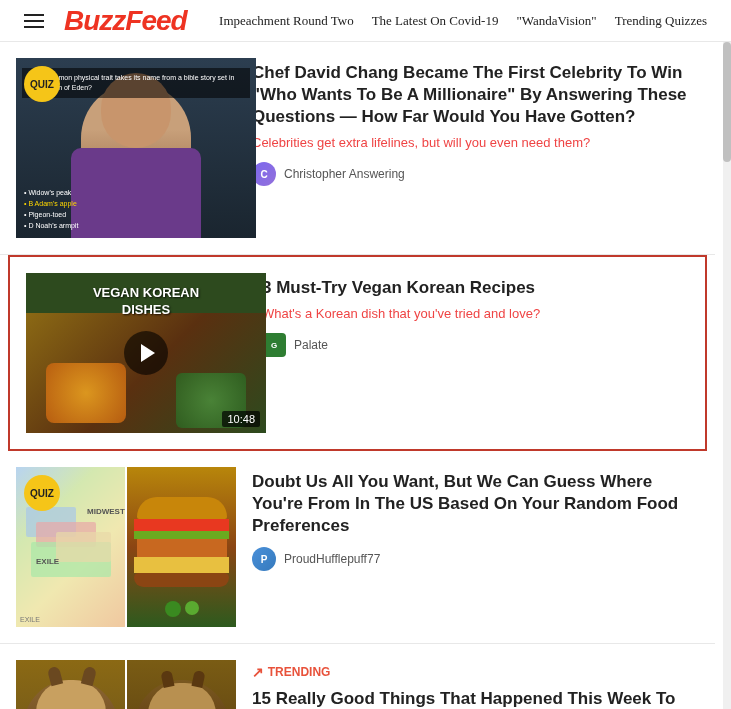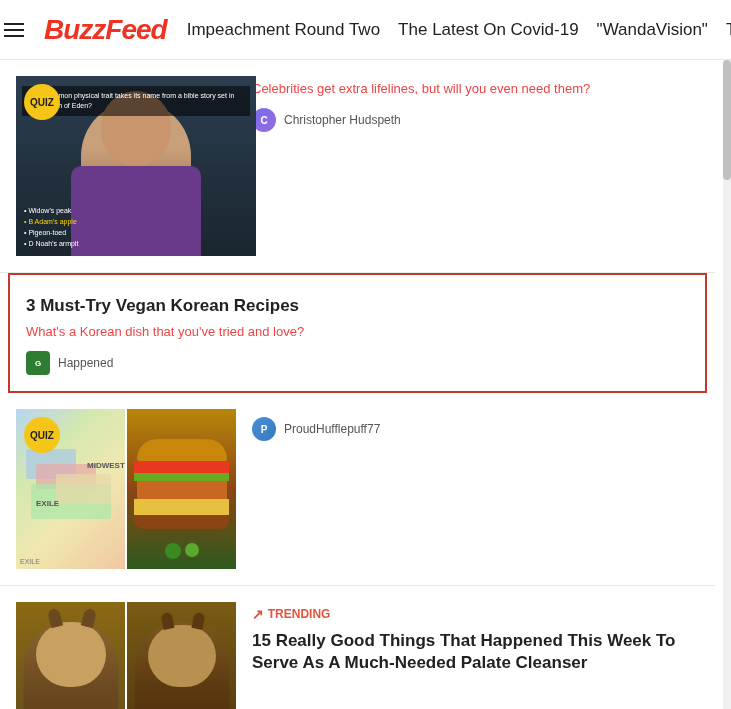--- a/index.html
+++ b/index.html
@@ -8,22 +8,22 @@
       background: #fff;
       width: 731px;
       min-height: 709px;
       overflow-x: hidden;
     }
 
     
     .header {
       display: flex;
       align-items: center;
-      padding: 0 4px;
-      height: 60px;
+      padding: 0 24px;
+      height: 42px;
       border-bottom: 1px solid #e8e8e8;
       background: #fff;
       gap: 20px;
     }
     .hamburger {
       display: flex;
       flex-direction: column;
       gap: 4px;
       cursor: pointer;
       flex-shrink: 0;
@@ -43,25 +43,26 @@
       font-style: italic;
     }
     .nav {
       display: flex;
       gap: 18px;
       align-items: center;
       flex: 1;
       justify-content: flex-end;
     }
     .nav-item {
-      font-size: 17px;
+      font-size: 13px;
       color: #222;
       cursor: pointer;
       white-space: nowrap;
       font-weight: 500;
+      font-family: Liberation Serif, serif;
     }
 
     
     .content-area {
       position: relative;
     }
     .scrollbar {
       position: absolute;
       right: 0;
       top: 0;
@@ -360,54 +361,67 @@
           <div class="quiz1-text-overlay" style="font-size:7px;color:#fff;background:rgba(0,0,0,0.55);padding:5px;top:10px;left:6px;right:6px;position:absolute;line-height:1.4;">What common physical trait takes its name from a bible story set in the Garden of Eden?</div>
           <div class="quiz1-options">
             <div style="font-size:7px;color:#fff;padding:1px 4px;">• Widow's peak</div>
             <div style="font-size:7px;color:gold;padding:1px 4px;">• B Adam's apple</div>
             <div style="font-size:7px;color:#fff;padding:1px 4px;">• Pigeon-toed</div>
             <div style="font-size:7px;color:#fff;padding:1px 4px;">• D Noah's armpit</div>
           </div>
         </div>
       </div>
       <div class="feed-text">
+        <div class="feed-title">Chef David Chang Became The First Celebrity To Win "Who Wants To Be A Millionaire" By Answering These Questions — How Far Would You Have Gotten?</div>
         <div class="feed-desc">Celebrities get extra lifelines, but will you even need them?</div>
         <div class="author-row">
           <div class="author-avatar av-purple">
             <span style="color:#fff;font-size:10px;font-weight:700;">C</span>
           </div>
-          <span class="author-name">Christopher Hudspeth</span>
+          <span class="author-name">Christopher Answering</span>
         </div>
       </div>
     </div>
 
     <div class="feed-item highlighted">
+      <div class="thumbnails-container">
+        <div class="thumb-vegan" style="width:240px;height:160px;">
+
+          <div style="position:absolute;bottom:0;left:0;right:0;top:40px;background:linear-gradient(135deg,#8B6914,#5a3010,#2d4a1e);"></div>
+
+          <div style="position:absolute;bottom:10px;left:20px;width:80px;height:60px;background:radial-gradient(circle,#e8a020,#c06010);border-radius:8px;opacity:0.9;"></div>
+          <div style="position:absolute;bottom:5px;right:20px;width:70px;height:55px;background:radial-gradient(circle,#4a8a3a,#2d6020);border-radius:6px;opacity:0.9;"></div>
+          <div class="vegan-text-overlay">VEGAN KOREAN<br>DISHES</div>
+          <div class="play-overlay"></div>
+          <div class="duration-badge" style="bottom:6px;right:6px;left:auto;">10:48</div>
+        </div>
+      </div>
       <div class="feed-text">
         <div class="feed-title">3 Must-Try Vegan Korean Recipes</div>
         <div class="feed-desc">What's a Korean dish that you've tried and love?</div>
         <div class="author-row">
           <div class="goodful-icon">G</div>
-          <span class="author-name">Happened</span>
+          <span class="author-name">Palate</span>
         </div>
       </div>
     </div>
 
     <div class="feed-item">
       <div class="thumbnails-container" style="gap:2px;">
 
         <div class="thumb-map">
           <div class="quiz-badge">QUIZ</div>
 
           <div style="position:absolute;inset:0;background:linear-gradient(135deg,#b8d4f0 0%,#d4e8b0 30%,#f0e8b0 60%,#f0c8a0 100%);"></div>
 
           <div style="position:absolute;top:40px;left:10px;width:50px;height:30px;background:#a8c8e8;border-radius:2px;opacity:0.7;"></div>
           <div style="position:absolute;top:55px;left:20px;width:60px;height:25px;background:#e8a8a8;border-radius:2px;opacity:0.7;"></div>
           <div style="position:absolute;top:75px;left:15px;width:80px;height:35px;background:#a8e8a8;border-radius:2px;opacity:0.7;"></div>
           <div style="position:absolute;top:65px;left:40px;width:55px;height:30px;background:#e8d8a8;border-radius:2px;opacity:0.7;"></div>
-          <span class="map-label" style="top:52px;left:35px;color:#555;font-size:8px;font-weight:700;padding-left:36px;">MIDWEST</span>
+          <span class="map-label" style="top:40px;left:35px;color:#555;font-size:8px;font-weight:700;padding-left:36px;">MIDWEST</span>
           <span class="map-label" style="top:90px;left:20px;color:#555;font-size:8px;font-weight:700;">EXILE</span>
           <span style="position:absolute;bottom:4px;left:4px;color:#777;font-size:7px;">EXILE</span>
         </div>
 
         <div class="thumb-burger">
 
           <div style="position:absolute;top:20px;left:10px;right:10px;bottom:30px;display:flex;flex-direction:column;align-items:center;justify-content:center;">
             <div style="width:90px;height:22px;background:#c8860a;border-radius:45px 45px 5px 5px;"></div>
             <div style="width:95px;height:12px;background:#e83820;"></div>
             <div style="width:95px;height:8px;background:#6aaa20;"></div>
@@ -416,20 +430,21 @@
             <div style="width:95px;height:14px;background:#8B4513;border-radius:5px 5px 10px 10px;"></div>
           </div>
 
           <div style="position:absolute;bottom:10px;left:50%;transform:translateX(-50%);display:flex;gap:4px;">
             <div style="width:16px;height:16px;background:#3a8a20;border-radius:50%;"></div>
             <div style="width:14px;height:14px;background:#5aaa30;border-radius:50%;"></div>
           </div>
         </div>
       </div>
       <div class="feed-text">
+        <div class="feed-title">Doubt Us All You Want, But We Can Guess Where You're From In The US Based On Your Random Food Preferences</div>
         <div class="author-row">
           <div class="author-avatar av-blue">
             <span style="color:#fff;font-size:10px;font-weight:700;">P</span>
           </div>
           <span class="author-name">ProudHufflepuff77</span>
         </div>
       </div>
     </div>
 
     <div class="feed-item">

